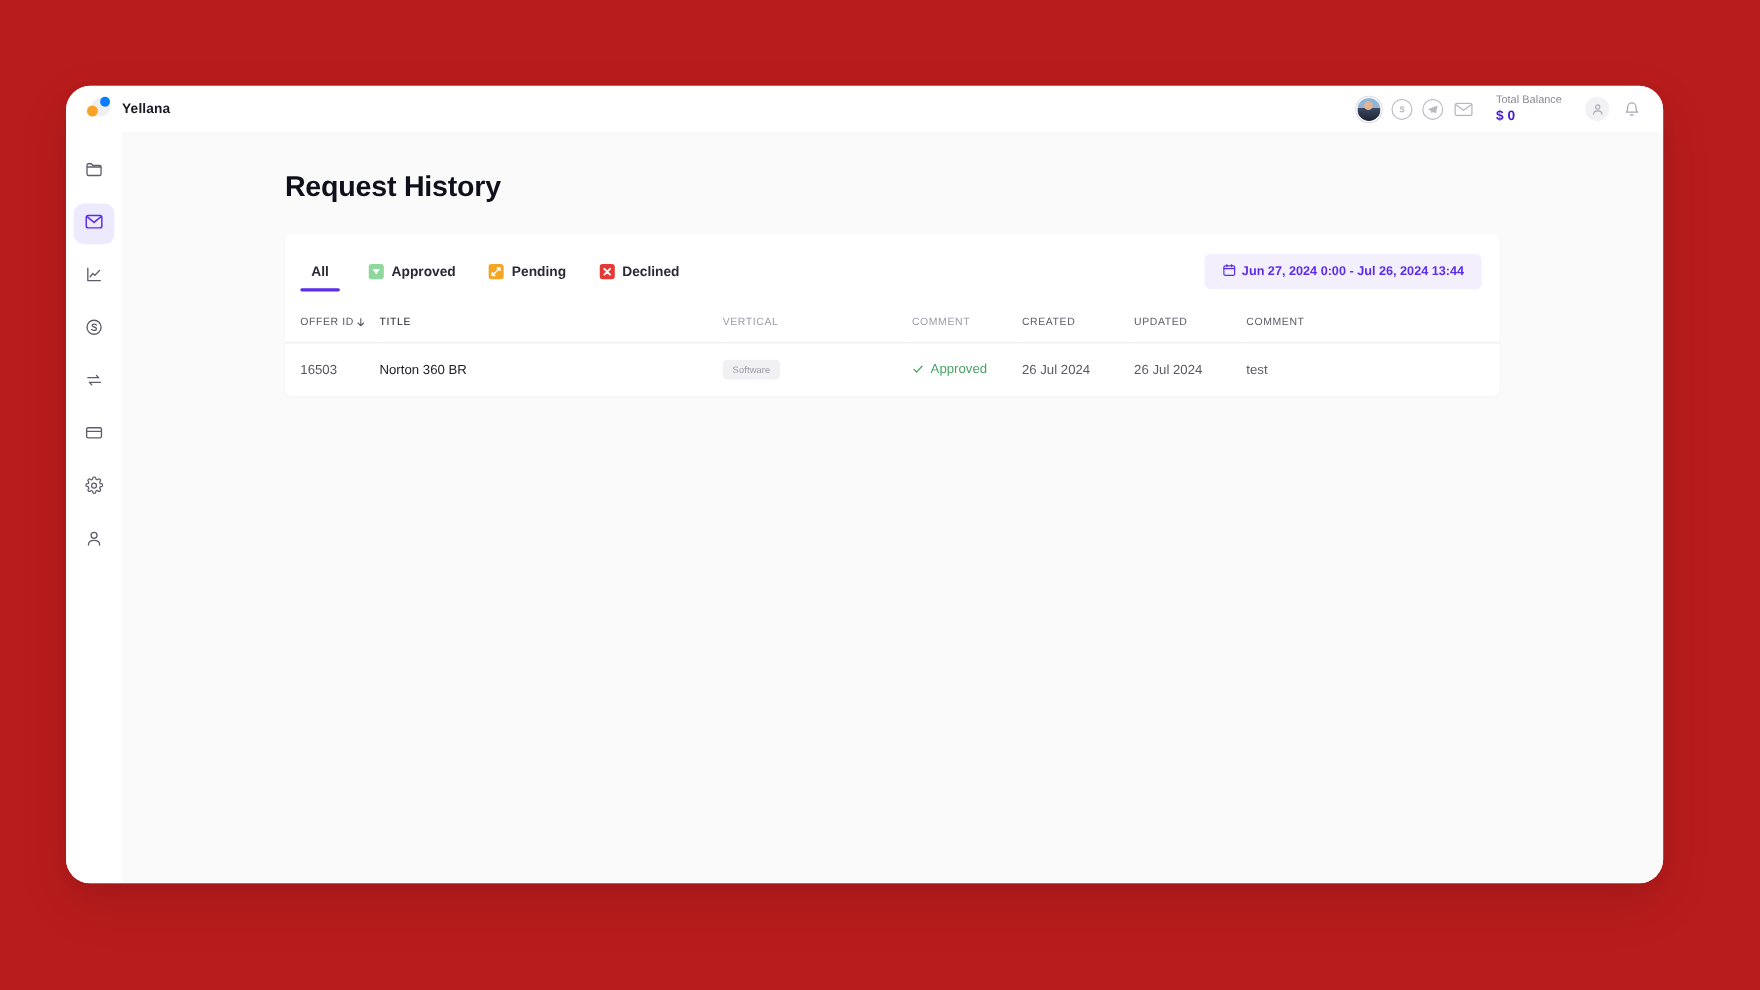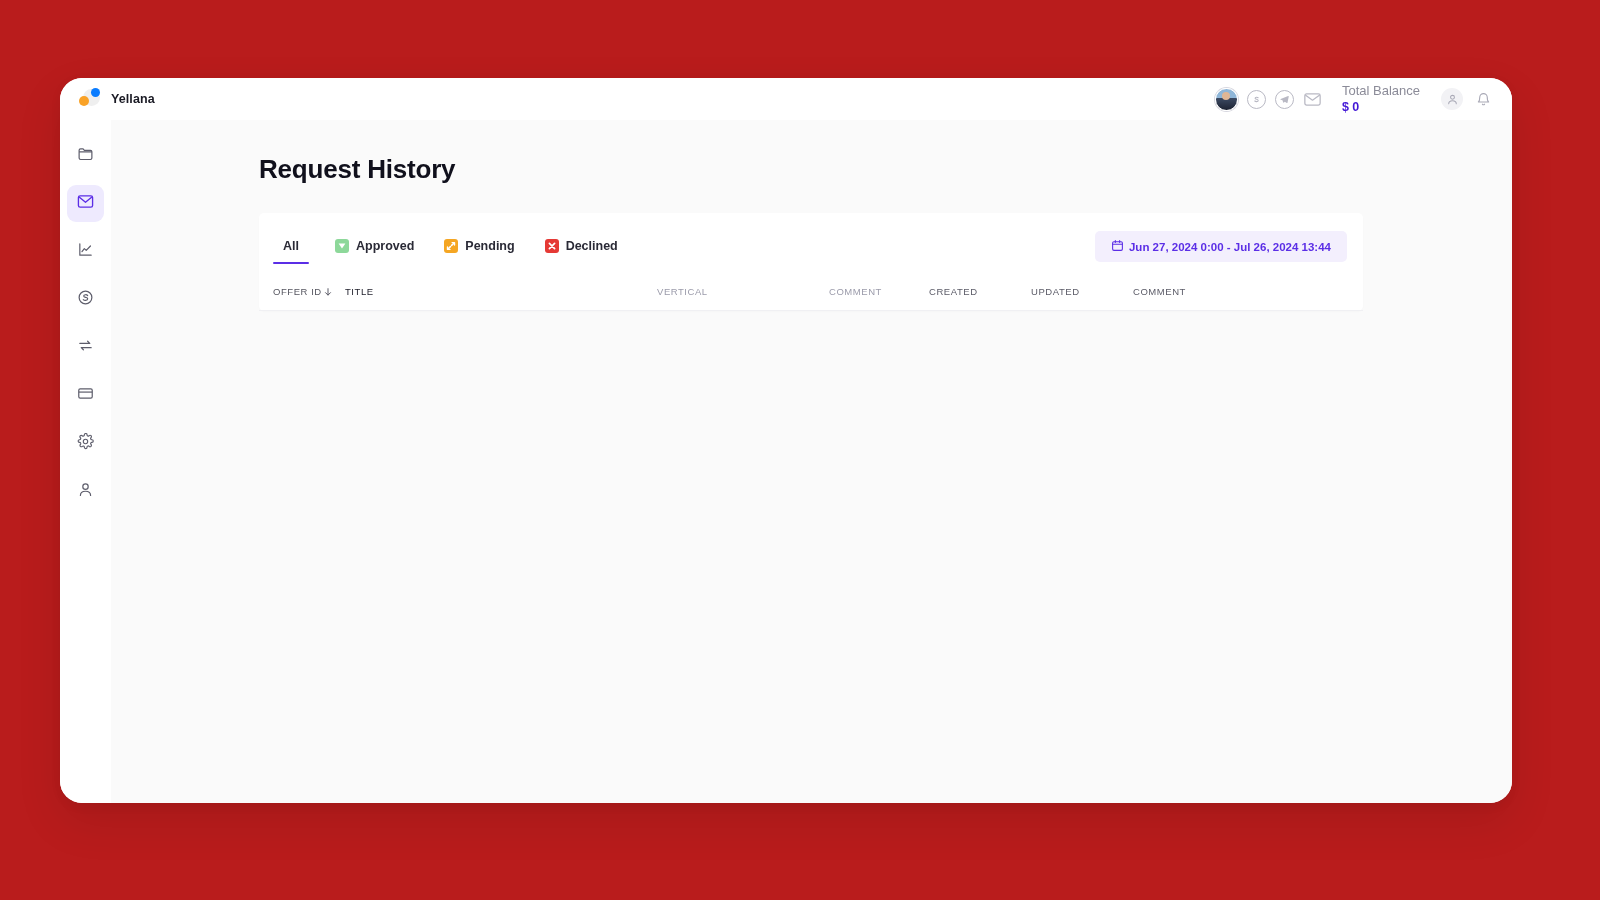--- a/index.html
+++ b/index.html
@@ -66,21 +66,21 @@
     background:#e0b694;
   }
   .ic-round {
     width: 19px; height: 19px; border-radius: 50%;
     border: 1.2px solid #b9b9c4;
     display: flex; align-items: center; justify-content: center;
     color: #b9b9c4; flex: none;
   }
   .ic-plain { width: 20px; height: 17px; display:flex; align-items:center; justify-content:center; color:#b9b9c4; flex:none; }
   .balance { margin-left: 10px; margin-right: 12px; line-height: 1.15; }
-  .balance-label { font-size: 13px; color: #8b8b98; }
+  .balance-label { font-size: 10px; color: #8b8b98; }
   .balance-value { font-size: 12.5px; font-weight: 700; color: #4318d6; margin-top: 1px; }
   .ic-circle-btn {
     width: 22px; height: 22px; border-radius: 50%;
     background: #f2f2f5;
     display:flex; align-items:center; justify-content:center;
     color: #a9a9b6; flex:none;
   }
   .ic-bell { width: 22px; height: 22px; display:flex; align-items:center; justify-content:center; color:#a9a9b6; flex:none; }
 
   
@@ -403,20 +403,33 @@
                 </th>
                 <th class="col-title"><span>TITLE</span></th>
                 <th class="col-vert"><span>VERTICAL</span></th>
                 <th class="col-stat"><span>COMMENT</span></th>
                 <th class="col-crea"><span>CREATED</span></th>
                 <th class="col-upd"><span>UPDATED</span></th>
                 <th class="col-comm"><span>COMMENT</span></th>
               </tr>
             </thead>
             <tbody id="tbody">
+                <tr>
+                  <td class="col-id">16503</td>
+                  <td class="col-title">Norton 360 BR</td>
+                  <td class="col-vert"><span class="pill">Software</span></td>
+                  <td class="col-stat"><span class="status"><span>
+                        <svg width="11" height="11" viewBox="0 0 24 24" fill="none" stroke="currentColor" stroke-width="2.6" stroke-linecap="round" stroke-linejoin="round">
+                          <path d="M4 12.6 9.3 18 20 6.5"></path>
+                        </svg>
+                      </span>Approved</span></td>
+                  <td class="col-crea">26 Jul 2024</td>
+                  <td class="col-upd">26 Jul 2024</td>
+                  <td class="col-comm">test</td>
+                </tr>
               </tbody>
           </table>
 
         </section>
       </main>
     </div>
   </div>
 </div>
 
 </body></html>

